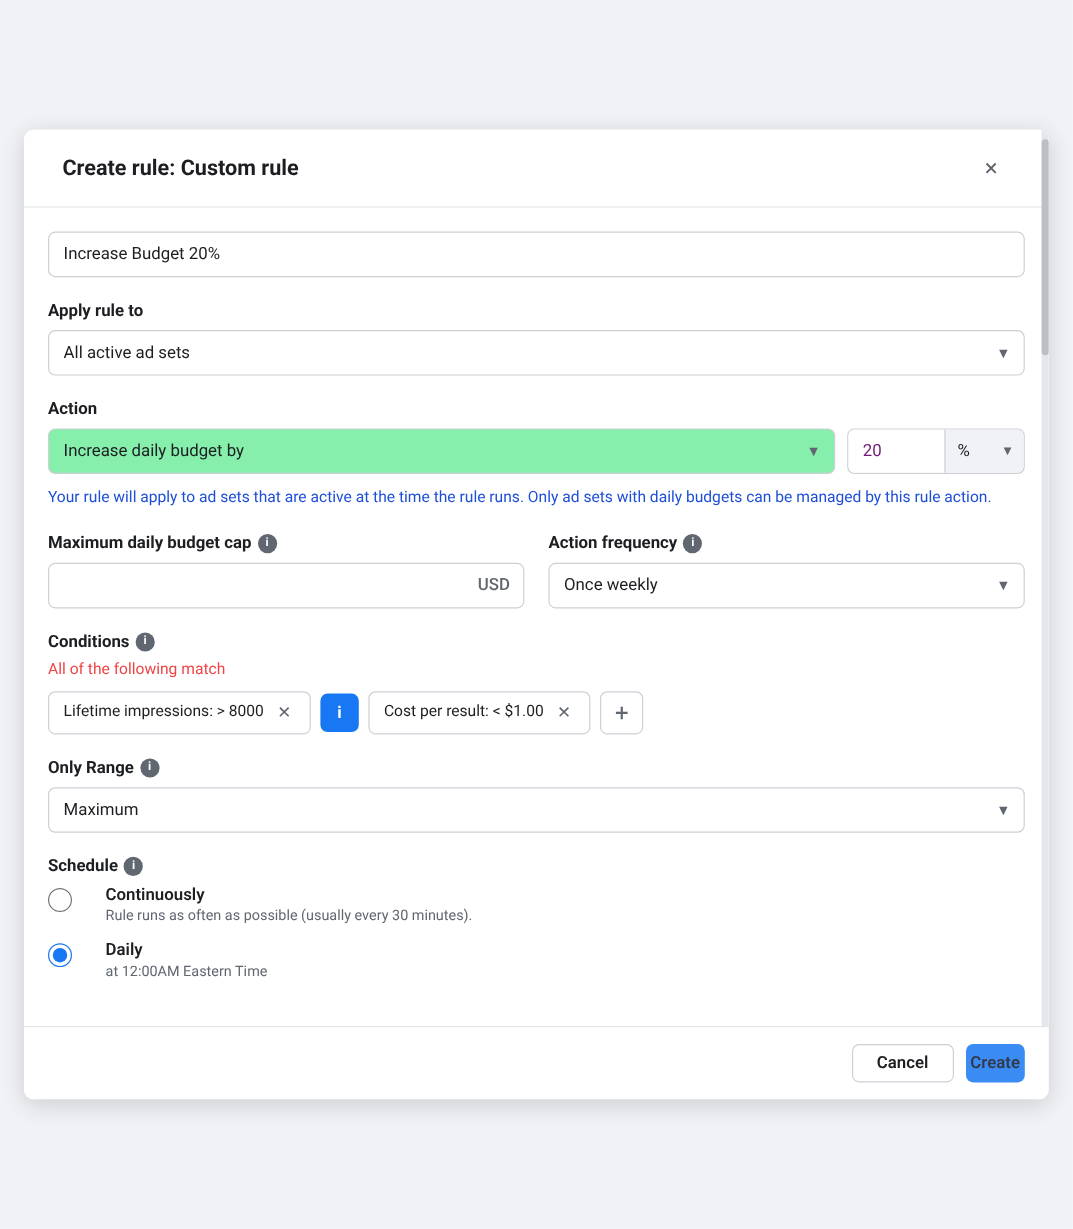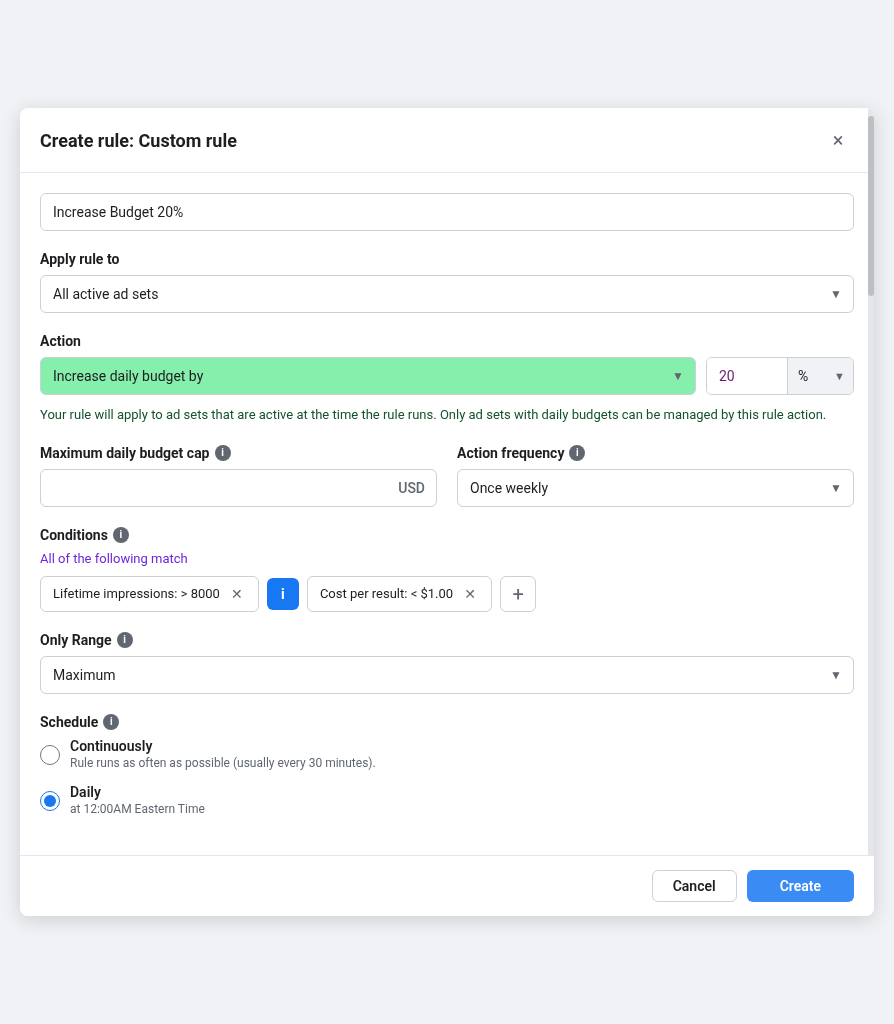--- a/index.html
+++ b/index.html
@@ -25,21 +25,21 @@
       max-width: 100%;
       box-shadow: 0 4px 20px rgba(0,0,0,0.15);
       position: relative;
       overflow: hidden;
     }
 
     .modal-header {
       display: flex;
       justify-content: space-between;
       align-items: center;
-      padding: 16px 20px;
+      padding: 16px 32px;
       border-bottom: 1px solid #e4e6eb;
     }
 
     .modal-title {
       font-size: 18px;
       font-weight: 700;
       color: #1c1e21;
     }
 
     .close-btn {
@@ -193,21 +193,21 @@
       right: 8px;
       top: 50%;
       transform: translateY(-50%);
       pointer-events: none;
       color: #606770;
       font-size: 11px;
     }
 
     .info-text {
       font-size: 13px;
-      color: #14532d;
+      color: #1d4ed8;
       line-height: 1.5;
       margin-top: 10px;
     }
 
     .two-col {
       display: grid;
       grid-template-columns: 1fr 1fr;
       gap: 20px;
     }
 
@@ -234,21 +234,21 @@
       color: #606770;
       font-weight: 500;
     }
 
     .conditions-section {
       margin-bottom: 20px;
     }
 
     .conditions-subtitle {
       font-size: 13px;
-      color: #6d28d9;
+      color: #ef4444;
       margin-bottom: 10px;
     }
 
     .conditions-row {
       display: flex;
       align-items: center;
       flex-wrap: wrap;
       gap: 8px;
     }
 
@@ -308,22 +308,22 @@
     }
 
     .schedule-options {
       display: flex;
       flex-direction: column;
       gap: 14px;
     }
 
     .radio-option {
       display: flex;
-      align-items: center;
-      gap: 10px;
+      align-items: flex-start;
+      gap: 28px;
       cursor: pointer;
     }
 
     .radio-input {
       width: 20px;
       height: 20px;
       margin-top: 2px;
       cursor: pointer;
       flex-shrink: 0;
       accent-color: #1877f2;
@@ -364,27 +364,27 @@
       border: 1px solid #ccd0d5;
       border-radius: 6px;
       background: #fff;
       font-size: 14px;
       font-weight: 600;
       color: #1c1e21;
       cursor: pointer;
     }
 
     .btn-create {
-      padding: 8px 33px;
+      padding: 8px 4px;
       border: none;
       border-radius: 6px;
       background: #1877f2;
       font-size: 14px;
       font-weight: 600;
-      color: #ffffff;
+      color: #0f172a;
       cursor: pointer;
       opacity: 0.85;
     }
 
     .scrollbar-track {
       position: absolute;
       right: 0;
       top: 0;
       bottom: 0;
       width: 6px;

